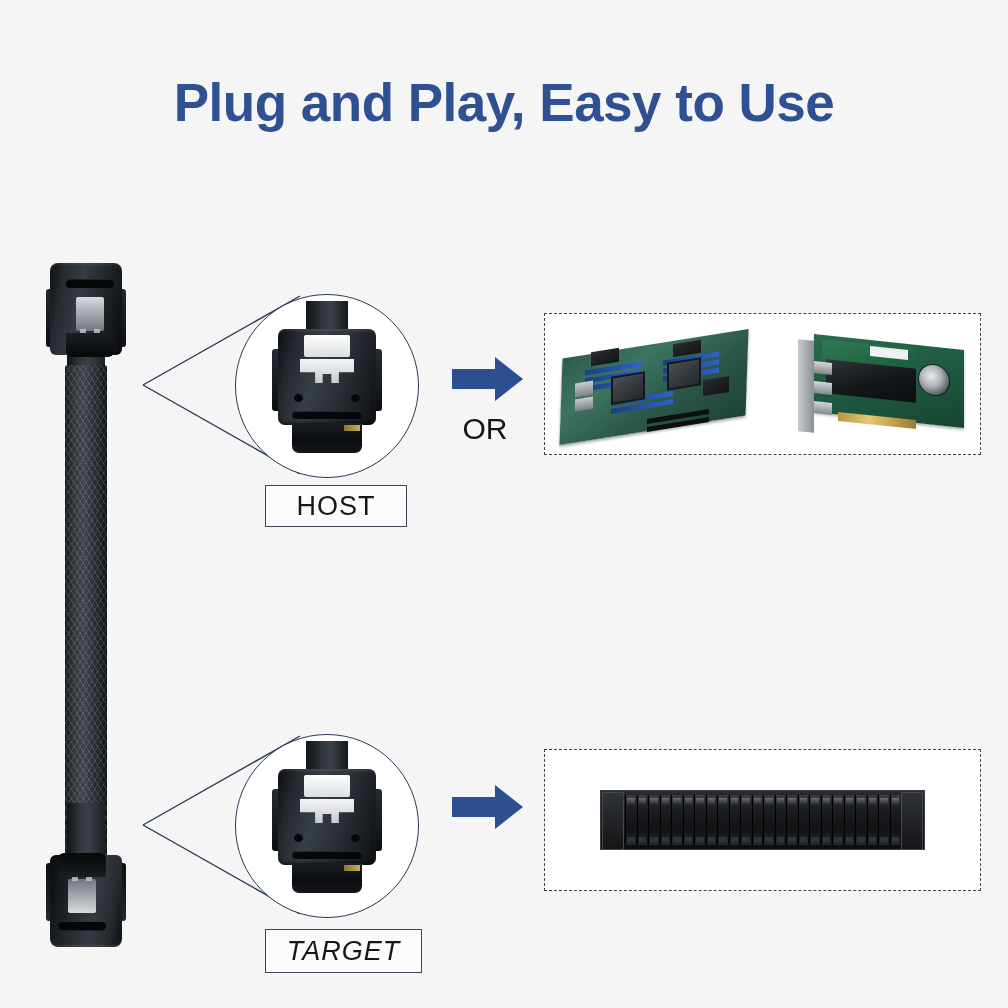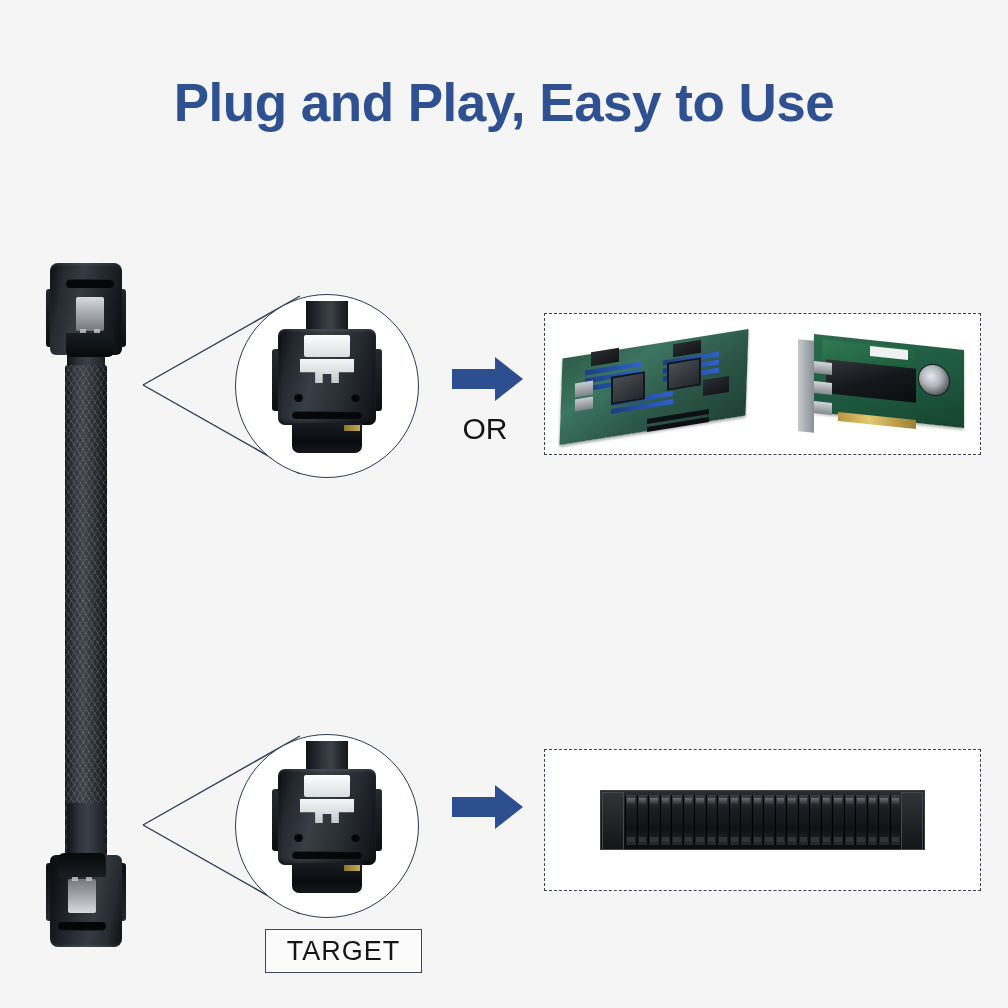--- a/index.html
+++ b/index.html
@@ -29,21 +29,21 @@
   
   .labelbox{
     position:absolute;
     border:1.5px solid #3c4656;
     background:#fbfbfc;
     display:flex;align-items:center;justify-content:center;
     font-size:27px;color:#161616;
     letter-spacing:1px;
   }
   #host-label{left:265px;top:478px;width:140px;height:40px;}
-  #target-label{left:265px;top:922px;width:155px;height:42px;}
+  #target-label{left:265px;top:922px;width:155px;height:42px;font-style:italic;}
 
   
   .dashbox{
     position:absolute;
     border:1.6px dashed #3b4250;
     background:#ffffff;
   }
   #host-devices-box{left:544px;top:306px;width:435px;height:140px;}
   #target-devices-box{left:544px;top:742px;width:435px;height:140px;}
 
@@ -318,20 +318,23 @@
       <div class="window"></div>
       <div class="keyway"></div>
       <div class="dot-l"></div>
       <div class="dot-r"></div>
       <div class="bar"></div>
       <div class="plug"></div>
       <div class="gold"></div>
     </div>
   </div>
 
+  <div class="labelbox" id="host-label">
+    <span>HOST</span>
+  </div>
 
   <div class="dashbox" id="host-devices-box">
 
     <div id="motherboard">
       <div class="mb-pcb"></div>
 
       <div class="dimm" style="left:30px;top:36px;width:56px;"></div>
       <div class="dimm" style="left:30px;top:44px;width:56px;"></div>
       <div class="dimm" style="left:30px;top:52px;width:56px;"></div>
       <div class="dimm" style="left:108px;top:26px;width:56px;"></div>

